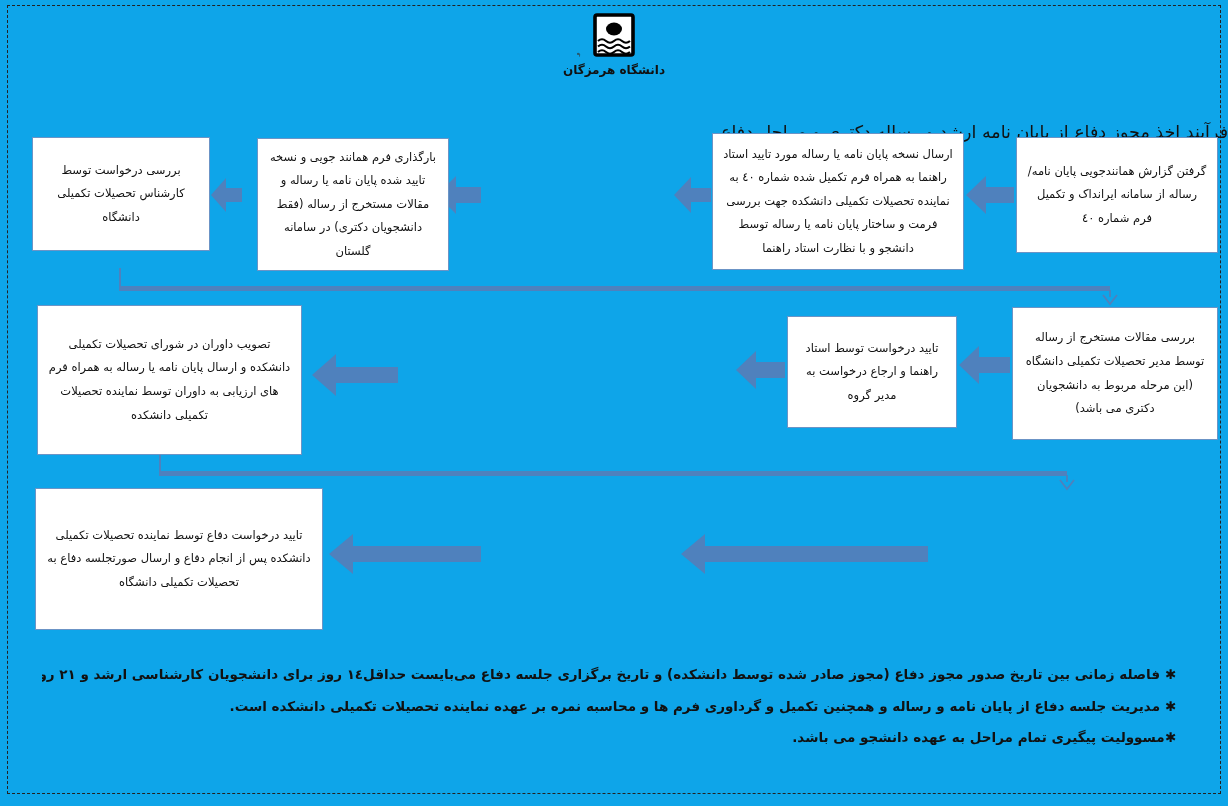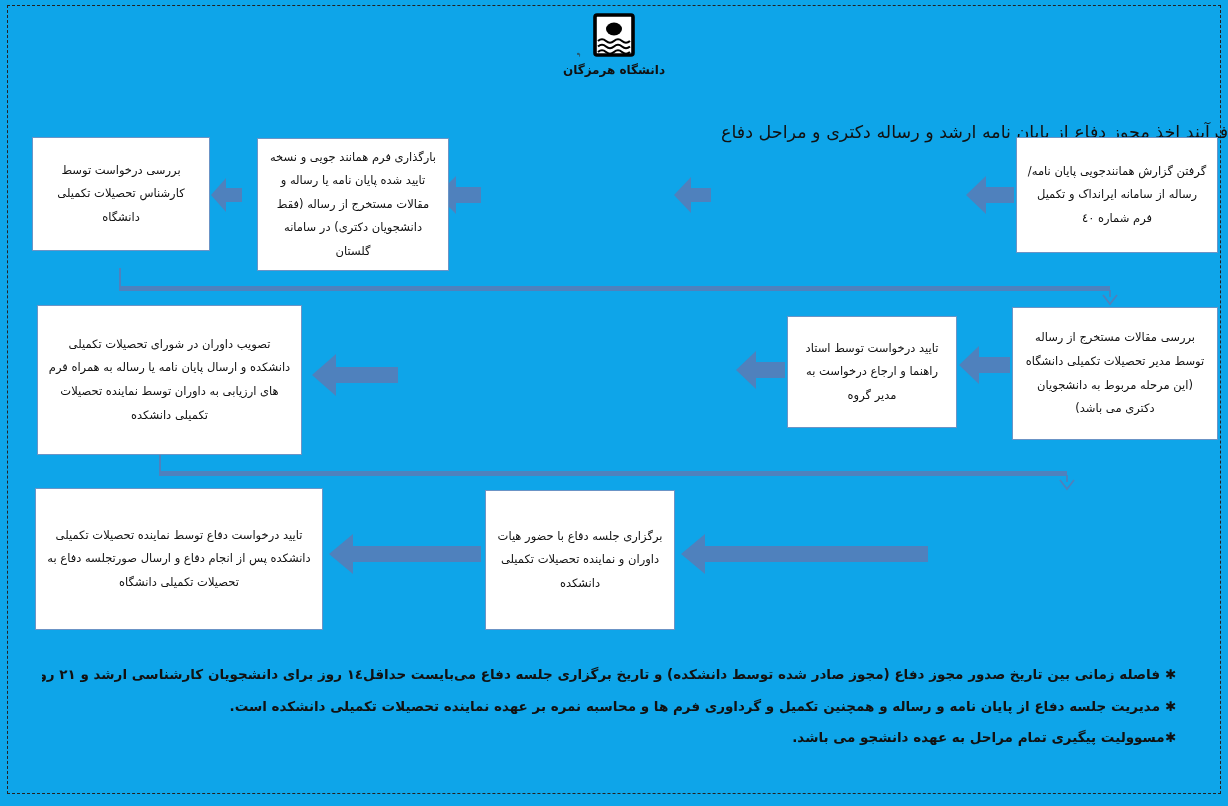--- a/index.html
+++ b/index.html
@@ -49,20 +49,23 @@
 
   <div class="title">فرآیند اخذ مجوز دفاع از پایان نامه ارشد و رساله دکتری و مراحل دفاع</div>
 
   <div class="fbox" style="left:1016px;top:137px;width:202px;height:116px">
     <span>گرفتن گزارش همانندجویی  پایان نامه/ رساله از سامانه ایرانداک و تکمیل فرم شماره ٤٠</span>
   </div>
   <svg class="harrow" style="left:966px;top:173px" width="48" height="44" viewBox="0 0 48 44">
       <polygon points="0,22 20,3 20,14 48,14 48,30 20,30 20,41"></polygon>
     </svg>
 
+  <div class="fbox" style="left:712px;top:133px;width:252px;height:137px">
+    <span>ارسال نسخه پایان نامه یا رساله مورد تایید استاد راهنما به همراه فرم تکمیل شده شماره ٤٠ به نماینده تحصیلات تکمیلی دانشکده جهت بررسی فرمت و ساختار پایان نامه یا رساله توسط دانشجو و با نظارت استاد راهنما</span>
+  </div>
   <svg class="harrow" style="left:674px;top:173px" width="37" height="44" viewBox="0 0 37 44">
       <polygon points="0,22 17,4 17,15 37,15 37,29 17,29 17,40"></polygon>
     </svg>
 
   <svg class="harrow" style="left:437px;top:173px" width="44" height="44" viewBox="0 0 44 44">
       <polygon points="0,22 19,3 19,14 44,14 44,30 19,30 19,41"></polygon>
     </svg>
 
   <div class="fbox" style="left:257px;top:138px;width:192px;height:133px">
     <span>بارگذاری فرم همانند جویی و نسخه تایید شده پایان نامه یا رساله و مقالات مستخرج از رساله (فقط دانشجویان دکتری) در سامانه گلستان</span>
@@ -106,23 +109,20 @@
   <div class="cline" style="left:159px;top:455px;width:2px;height:18px"></div>
   <div class="cline" style="left:159px;top:471px;width:908px;height:5px"></div>
   <svg class="vhead" style="left:1058px;top:475px" width="18" height="16" viewBox="0 0 18 16">
       <path d="M9 0 V7 M2 5 L9 14 L16 5"></path>
     </svg>
 
   <svg class="harrow" style="left:681px;top:532px" width="247" height="44" viewBox="0 0 247 44">
       <polygon points="0,22 24,2 24,14 247,14 247,30 24,30 24,42"></polygon>
     </svg>
 
-  <div class="fbox" style="left:485px;top:490px;width:190px;height:140px">
-    <span>برگزاری جلسه دفاع با حضور هیات داوران و نماینده تحصیلات تکمیلی دانشکده</span>
-  </div>
   <svg class="harrow" style="left:329px;top:532px" width="152" height="44" viewBox="0 0 152 44">
       <polygon points="0,22 24,2 24,14 152,14 152,30 24,30 24,42"></polygon>
     </svg>
 
   <div class="fbox" style="left:35px;top:488px;width:288px;height:142px">
     <span>تایید درخواست دفاع توسط نماینده تحصیلات تکمیلی دانشکده پس از انجام دفاع و ارسال صورتجلسه دفاع به تحصیلات تکمیلی دانشگاه</span>
   </div>
 
   <div class="notes">
     <div class="note">✱ فاصله زمانی بین تاریخ صدور مجوز دفاع (مجوز صادر شده توسط دانشکده) و تاریخ برگزاری جلسه دفاع می‌بایست حداقل١٤ روز برای دانشجویان کارشناسی ارشد و ٢١ روز برای دانشجویان دکتری باشد.</div>

